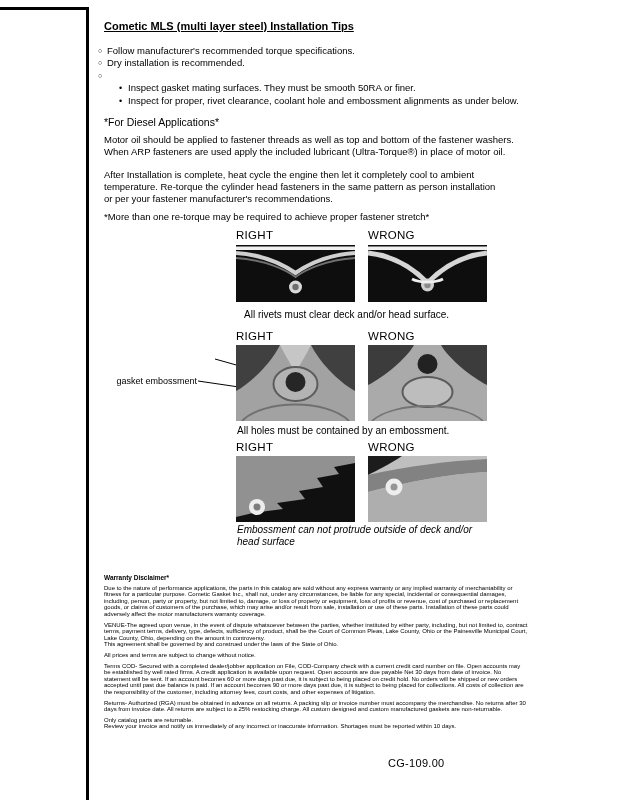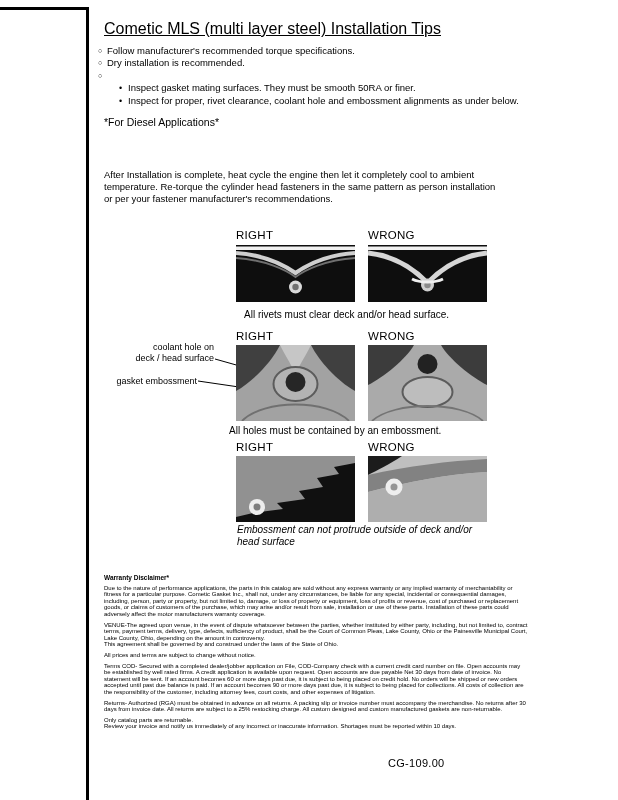--- a/index.html
+++ b/index.html
@@ -5,21 +5,21 @@
   * { margin:0; padding:0; box-sizing:border-box; }
   html,body { background:#e8e8e8; }
   body { font-family:"Liberation Sans",sans-serif; color:#000; }
   .page { position:relative; width:618px; height:800px; background:#fff; overflow:hidden; margin:0 auto; }
   .abs { position:absolute; }
   .pre { white-space:pre-line; }
 
   .reg-v { left:86px; top:7px; width:3px; height:793px; background:#000; }
   .reg-h { left:0; top:7px; width:89px; height:3px; background:#000; }
 
-  .title { left:104px; top:20px; font-size:16px; font-weight:normal; text-decoration:underline; }
+  .title { left:104px; top:20px; font-size:11px; font-weight:bold; text-decoration:underline; }
 
   .tips { left:98px; top:45px; font-size:9.5px; line-height:12.4px; }
   .tip { display:flex; align-items:center; }
   .tip .glyph { width:9px; flex:0 0 9px; text-align:left; }
   .glyph-open { font-size:7px; line-height:12.4px; }
   .glyph-fill { font-size:9px; line-height:12.4px; }
   .tip.sub { margin-left:21px; }
 
   .diesel-h { left:104px; top:116px; font-size:10.5px; font-weight:normal; }
   .body { font-size:9.5px; line-height:11.8px; }
@@ -65,23 +65,26 @@
       <span class="glyph glyph-fill">•</span>
       <span>Inspect gasket mating surfaces.  They must be smooth 50RA or finer.</span>
     </div>
     <div class="tip sub">
       <span class="glyph glyph-fill">•</span>
       <span>Inspect for proper, rivet clearance, coolant hole and embossment alignments as under below.</span>
     </div>
   </div>
 
   <h2 class="abs diesel-h">*For Diesel Applications*</h2>
+  <p class="abs body pre p1">Motor oil should be applied to fastener threads as well as top and bottom of the fastener washers.
+When ARP fasteners are used apply the included lubricant (Ultra-Torque®) in place of motor oil.</p>
   <p class="abs body pre p2">After Installation is complete, heat cycle the engine then let it completely cool to ambient
 temperature. Re-torque the cylinder head fasteners in the same pattern as person installation
 or per your fastener manufacturer's recommendations.</p>
+  <p class="abs note">*More than one re-torque may be required to achieve proper fastener stretch*</p>
 
   <span class="abs flabel" style="left:236px; top:229px;">RIGHT</span>
   <span class="abs flabel" style="left:368px; top:229px;">WRONG</span>
   <div class="abs fimg" style="left:236px; top:245px;">
     <svg viewBox="0 0 119 57" width="119" height="57">
       <rect width="119" height="57" fill="#0e0e0e"></rect>
       <rect y="1.5" width="119" height="3.5" fill="#f0f0f0"></rect>
       <path d="M0,8 C30,10 48,20 59.5,28 C71,20 89,10 119,8" fill="none" stroke="#cfcfcf" stroke-width="4"></path>
       <path d="M0,13 C30,15 50,25 59.5,32 C69,25 89,15 119,13" fill="none" stroke="#6f6f6f" stroke-width="2"></path>
       <circle cx="59.5" cy="42" r="6.5" fill="#d9d9d9"></circle>
@@ -96,22 +99,20 @@
       <circle cx="59.5" cy="40" r="6.5" fill="#cfcfcf"></circle>
       <circle cx="59.5" cy="40" r="3.2" fill="#8a8a8a"></circle>
       <path d="M44,34 C52,38 67,38 75,34" fill="none" stroke="#efefef" stroke-width="3"></path>
     </svg>
   </div>
   <span class="abs caption" style="left:244px; top:309px;">All rivets must clear deck and/or head surface.</span>
 
   <span class="abs flabel" style="left:236px; top:330px;">RIGHT</span>
   <span class="abs flabel" style="left:368px; top:330px;">WRONG</span>
 
-  <span class="abs ann pre" style="left:118px; top:342px; width:96px;">coolant hole on
-deck / head surface</span>
   <span class="abs ann" style="left:101px; top:376px; width:96px;">gasket embossment</span>
   <svg class="abs" style="left:112px; top:338px;" width="190" height="64">
     <line x1="103" y1="21" x2="181" y2="43" stroke="#000" stroke-width="1"></line>
     <line x1="86" y1="43" x2="168" y2="55" stroke="#000" stroke-width="1"></line>
   </svg>
 
   <div class="abs fimg" style="left:236px; top:345px;">
     <svg viewBox="0 0 119 76" width="119" height="76">
       <rect width="119" height="76" fill="#a2a2a2"></rect>
       <path d="M0,0 H44 C36,16 18,36 0,46 Z" fill="#404040"></path>
@@ -125,21 +126,21 @@
   <div class="abs fimg" style="left:368px; top:345px;">
     <svg viewBox="0 0 119 76" width="119" height="76">
       <rect width="119" height="76" fill="#aaaaaa"></rect>
       <path d="M0,0 H46 C38,14 16,32 0,40 Z" fill="#3c3c3c"></path>
       <path d="M119,0 H73 C81,14 103,32 119,40 Z" fill="#3c3c3c"></path>
       <circle cx="59.5" cy="19" r="10" fill="#222222"></circle>
       <ellipse cx="59.5" cy="47" rx="25" ry="15" fill="#bdbdbd" stroke="#5c5c5c" stroke-width="2"></ellipse>
       <path d="M4,76 C26,56 93,56 115,76" fill="none" stroke="#747474" stroke-width="1.8"></path>
     </svg>
   </div>
-  <span class="abs caption" style="left:229px; top:425px;">All holes must be contained by an embossment.</span>
+  <span class="abs caption" style="left:237px; top:425px;">All holes must be contained by an embossment.</span>
 
   <span class="abs flabel" style="left:236px; top:441px;">RIGHT</span>
   <span class="abs flabel" style="left:368px; top:441px;">WRONG</span>
   <div class="abs fimg" style="left:236px; top:456px;">
     <svg viewBox="0 0 119 66" width="119" height="66">
       <rect width="119" height="66" fill="#101010"></rect>
       <path d="M0,0 H119 V7 L98,11 L103,18 L81,22 L87,31 L63,35 L69,43 L41,47 L47,53 L17,57 L0,61 Z" fill="#919191"></path>
       <circle cx="21" cy="51" r="8" fill="#ededed"></circle>
       <circle cx="21" cy="51" r="3.5" fill="#7d7d7d"></circle>
     </svg>

